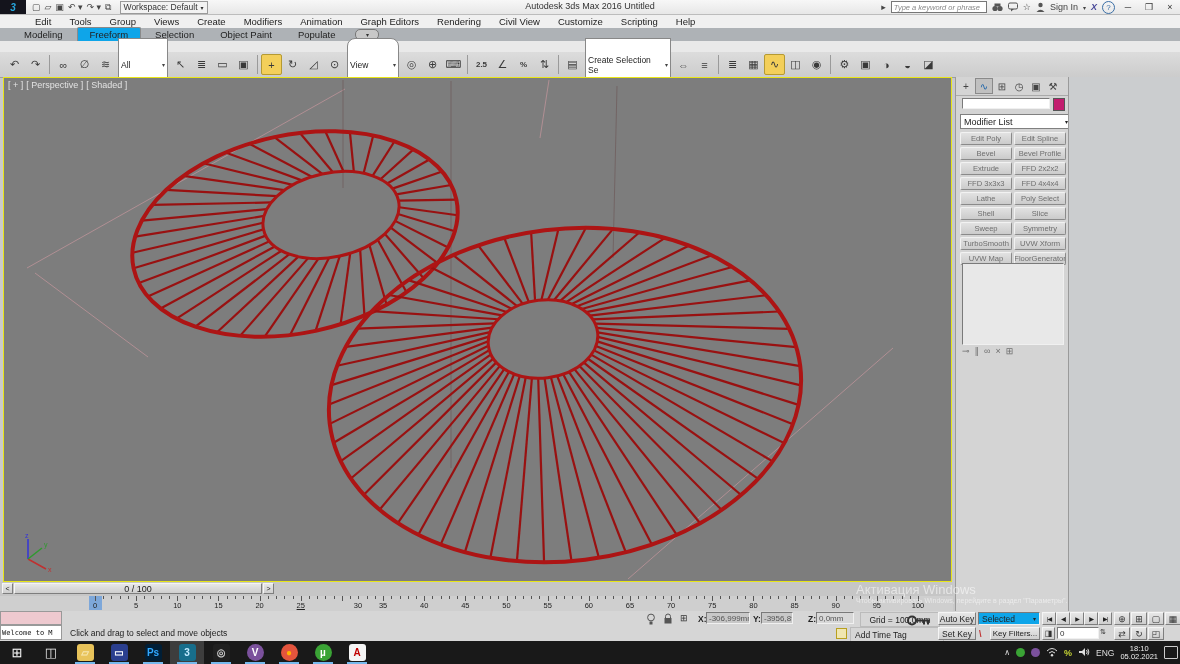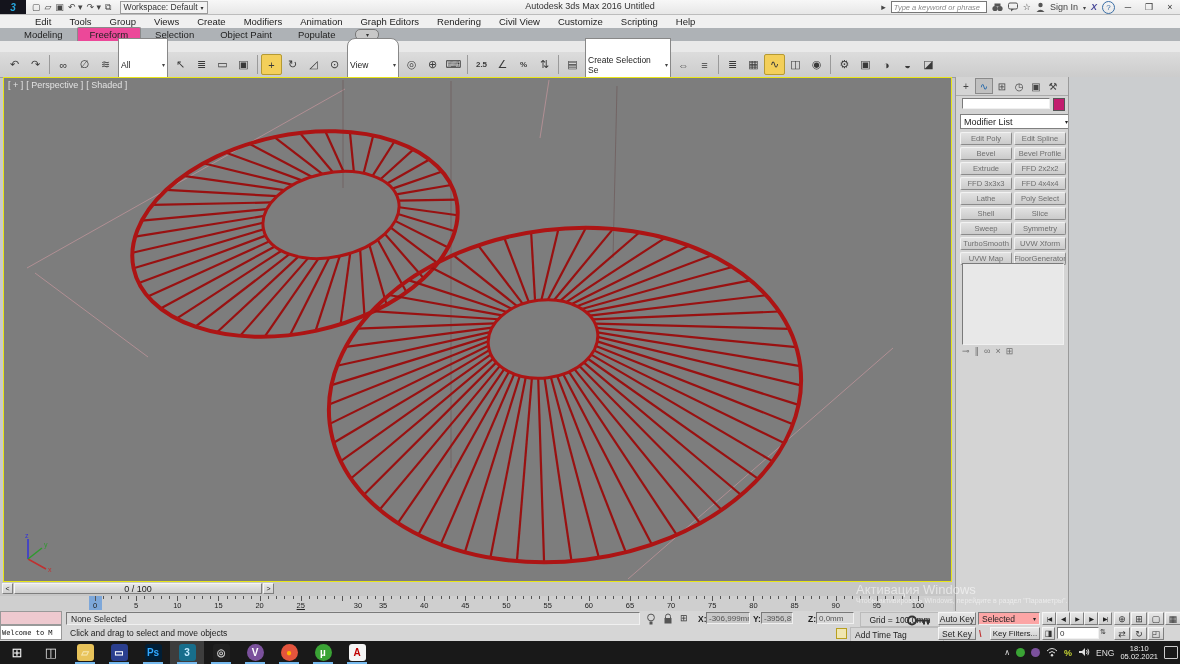--- a/index.html
+++ b/index.html
@@ -22,21 +22,21 @@
   .tbi{font-size:9px;color:#444;display:flex;align-items:center;gap:2px;}
   .winbtn{width:16px;text-align:center;font-size:9px;color:#333;}
   
   #menubar{position:absolute;left:0;top:15px;width:1180px;height:13px;background:#f0f0f0;display:flex;
            align-items:center;padding-left:26px;gap:0;border-bottom:1px solid #c8c8c8;}
   .menu-item{padding:0 9px;font-size:9.5px;color:#222;}
   
   #ribbontabs{position:absolute;left:0;top:28px;width:1180px;height:13px;background:#aeb2b6;display:flex;
               align-items:flex-end;padding-left:12px;gap:2px;}
   .rtab{padding:1px 12px;font-size:9.5px;color:#222;height:11px;display:flex;align-items:center;}
-  .rtab.active{background:#ec4899;border:1px solid #8a8a8a;border-bottom:none;border-radius:2px 2px 0 0;}
+  .rtab.active{background:#0ea5e9;border:1px solid #8a8a8a;border-bottom:none;border-radius:2px 2px 0 0;}
   #ribbonpill{margin-left:6px;height:9px;width:22px;border:1px solid #777;border-radius:5px;font-size:6px;
               display:flex;align-items:center;justify-content:center;color:#333;background:#c8c8c8;margin-bottom:1px;}
   #ribbonstrip{position:absolute;left:0;top:41px;width:1180px;height:11px;background:#e9e9e9;border-bottom:1px solid #b5b5b5;}
   
   #toolbar{position:absolute;left:0;top:52px;width:1180px;height:25px;background:linear-gradient(#dcdcdc,#cccccc);
            display:flex;align-items:center;padding-left:4px;border-bottom:1px solid #9e9e9e;}
   .ico{display:inline-flex;align-items:center;justify-content:center;width:19px;height:19px;color:#3a3a3a;
        font-size:11px;border:1px solid transparent;flex:none;}
   .ico.small-txt{font-size:8px;font-weight:bold;}
   .ico.hl{background:#f3cf5a;border-color:#b59a33;border-radius:2px;}
@@ -536,21 +536,20 @@
       <div class="tick" style="left:901.5400000000001px;"></div>
       <div class="tick" style="left:909.7700000000001px;"></div>
       <div class="tick major" style="left:918px;"></div>
       <span class="ticklabel" style="left:918px;">100</span>
     </div>
 
   <div id="statusbar">
     <div id="listener-pink"></div>
     <div id="listener-white">Welcome to M</div>
 
-    <div class="abs sunk slabel" style="left:66px;top:1px;width:574px;height:13px;display:flex;align-items:center;padding-left:4px;background:#dedede;">None Selected</div>
     <div class="abs slabel" style="left:70px;top:17px;">Click and drag to select and move objects</div>
 
     <span class="abs" style="left:646px;top:2px;">
       <svg width="10" height="12">
           <circle cx="5" cy="4.5" r="3.4" fill="none" stroke="#555"></circle>
           <rect x="3.5" y="8.5" width="3" height="3" fill="#555"></rect>
         </svg>
     </span>
     <span class="abs" style="left:663px;top:2px;">
       <svg width="10" height="12">
@@ -575,21 +574,21 @@
       <svg width="26" height="13">
           <circle cx="6" cy="6.5" r="4" fill="none" stroke="#333" stroke-width="2"></circle>
           <line x1="10" y1="6.5" x2="24" y2="6.5" stroke="#333" stroke-width="2"></line>
           <line x1="18" y1="6.5" x2="18" y2="10.5" stroke="#333" stroke-width="2"></line>
           <line x1="22" y1="6.5" x2="22" y2="10.5" stroke="#333" stroke-width="2"></line>
         </svg>
     </span>
 
     <div class="abs btn3d slabel" style="left:938px;top:1px;width:38px;height:13px;">Auto Key</div>
     <div class="abs btn3d slabel" style="left:938px;top:16px;width:38px;height:13px;">Set Key</div>
-    <div class="abs sunk slabel" style="left:978px;top:1px;width:62px;height:13px;display:flex;align-items:center;justify-content:space-between;padding:0 3px;background:#fca5a5;">
+    <div class="abs sunk slabel" style="left:978px;top:1px;width:62px;height:13px;display:flex;align-items:center;justify-content:space-between;padding:0 3px;background:#0ea5e9;">
         <span>Selected</span>
         <span style="font-size:6px;">▾</span>
       </div>
     <span class="abs" style="left:979px;top:18px;color:#c03030;font-weight:bold;font-size:9px;">\</span>
     <div class="abs btn3d slabel" style="left:990px;top:16px;width:50px;height:13px;font-size:8px;">Key Filters...</div>
 
     <div id="playback"></div>
     <div class="abs btn3d navico" style="left:1042px;top:16px;width:13px;height:13px;font-size:8px;">◨</div>
     <div class="abs sunk coordfield" style="left:1057px;top:16px;width:42px;">0</div>
     <span class="abs" style="left:1100px;top:17px;font-size:7px;color:#333;">⇅</span>

